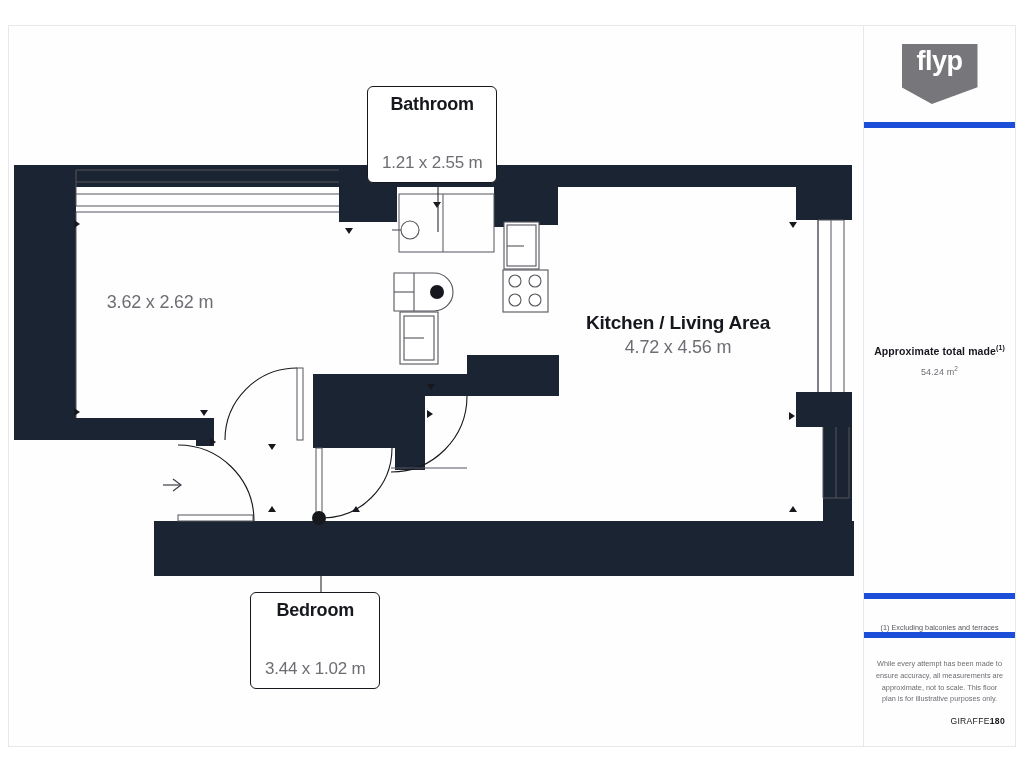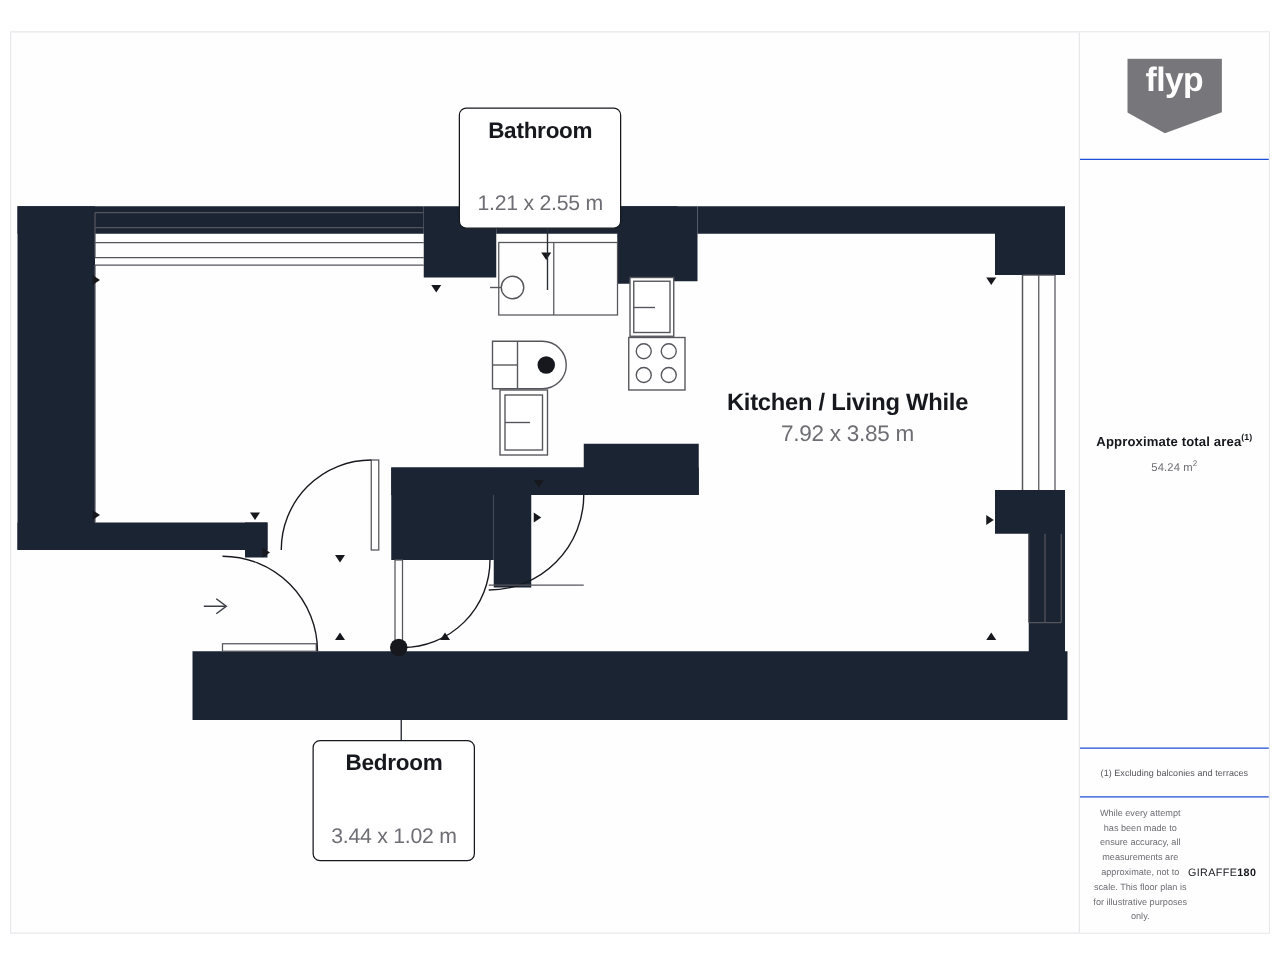--- a/index.html
+++ b/index.html
@@ -40,21 +40,21 @@
     position: absolute;
     left: 863px;
     top: 26px;
     width: 152px;
     height: 720px;
     border-left: 1px solid #e8e7ec;
     box-sizing: border-box;
     background: #fefefe;
   }
   .sb-cell {
-    border-bottom: 1px solid #1d4ed8;
+    border-bottom: 6px solid #1d4ed8;
     box-sizing: border-box;
     width: 100%;
   }
   #sb-logo-cell {
     height: 102px;
     display: flex;
     align-items: center;
     justify-content: center;
   }
   .logo-shape {
@@ -95,35 +95,35 @@
   .area-value {
     font-size: 9px;
     color: #6d6d74;
     margin-top: 9px;
     letter-spacing: 0.1px;
   }
   .area-value sup { font-size: 6.5px; }
   #sb-note-cell {
     height: 39px;
     display: flex;
-    align-items: center;
+    align-items: flex-end;
     justify-content: center;
   }
   .note-text {
     font-size: 7.2px;
     color: #55555c;
     letter-spacing: 0.05px;
     white-space: nowrap;
   }
   #sb-disclaimer-cell {
     height: 108px;
     border-bottom: none;
     display: flex;
-    flex-direction: row;
-    align-items: center;
+    flex-direction: column;
+    align-items: flex-end;
     justify-content: center;
     padding: 0 10px;
     box-sizing: border-box;
   }
   .disclaimer-text {
     font-size: 7.3px;
     line-height: 1.62;
     color: #6d6d74;
     text-align: center;
   }
@@ -321,43 +321,44 @@
       <line class="leader" x1="321" y1="576" x2="321" y2="594"></line>
     </g>
   </svg>
 
   <div class="room-label boxed" style="left:367px; top:86px;">
     <div class="rl-title">Bathroom</div>
     <div class="rl-dims">1.21 x 2.55 m</div>
   </div>
 
   <div class="room-label" style="left:60px; top:289px; width:200px;">
+    <div class="rl-dims">3.62 x 2.62 m</div>
   </div>
 
   <div class="room-label" style="left:528px; top:312px; width:300px;">
-    <div class="rl-title">Kitchen / Living While</div>
-    <div class="rl-dims">7.92 x 3.85 m</div>
+    <div class="rl-title">Kitchen / Living Area</div>
+    <div class="rl-dims">4.72 x 4.56 m</div>
   </div>
 
   <div class="room-label boxed" style="left:250px; top:592px;">
     <div class="rl-title">Bedroom</div>
     <div class="rl-dims">3.44 x 1.02 m</div>
   </div>
 
   <div id="sidebar">
 
     <div class="sb-cell" id="sb-logo-cell">
       <div class="logo-shape">
         <span class="logo-text">flyp</span>
       </div>
     </div>
 
     <div class="sb-cell" id="sb-area-cell">
       <div class="area-title">
-        <span>Approximate total area</span><sup>(1)</sup>
+        <span>Approximate total made</span><sup>(1)</sup>
       </div>
       <div class="area-value">
         <span>54.24 m</span><sup>2</sup>
       </div>
     </div>
 
     <div class="sb-cell" id="sb-note-cell">
       <div class="note-text">(1) Excluding balconies and terraces</div>
     </div>
 

